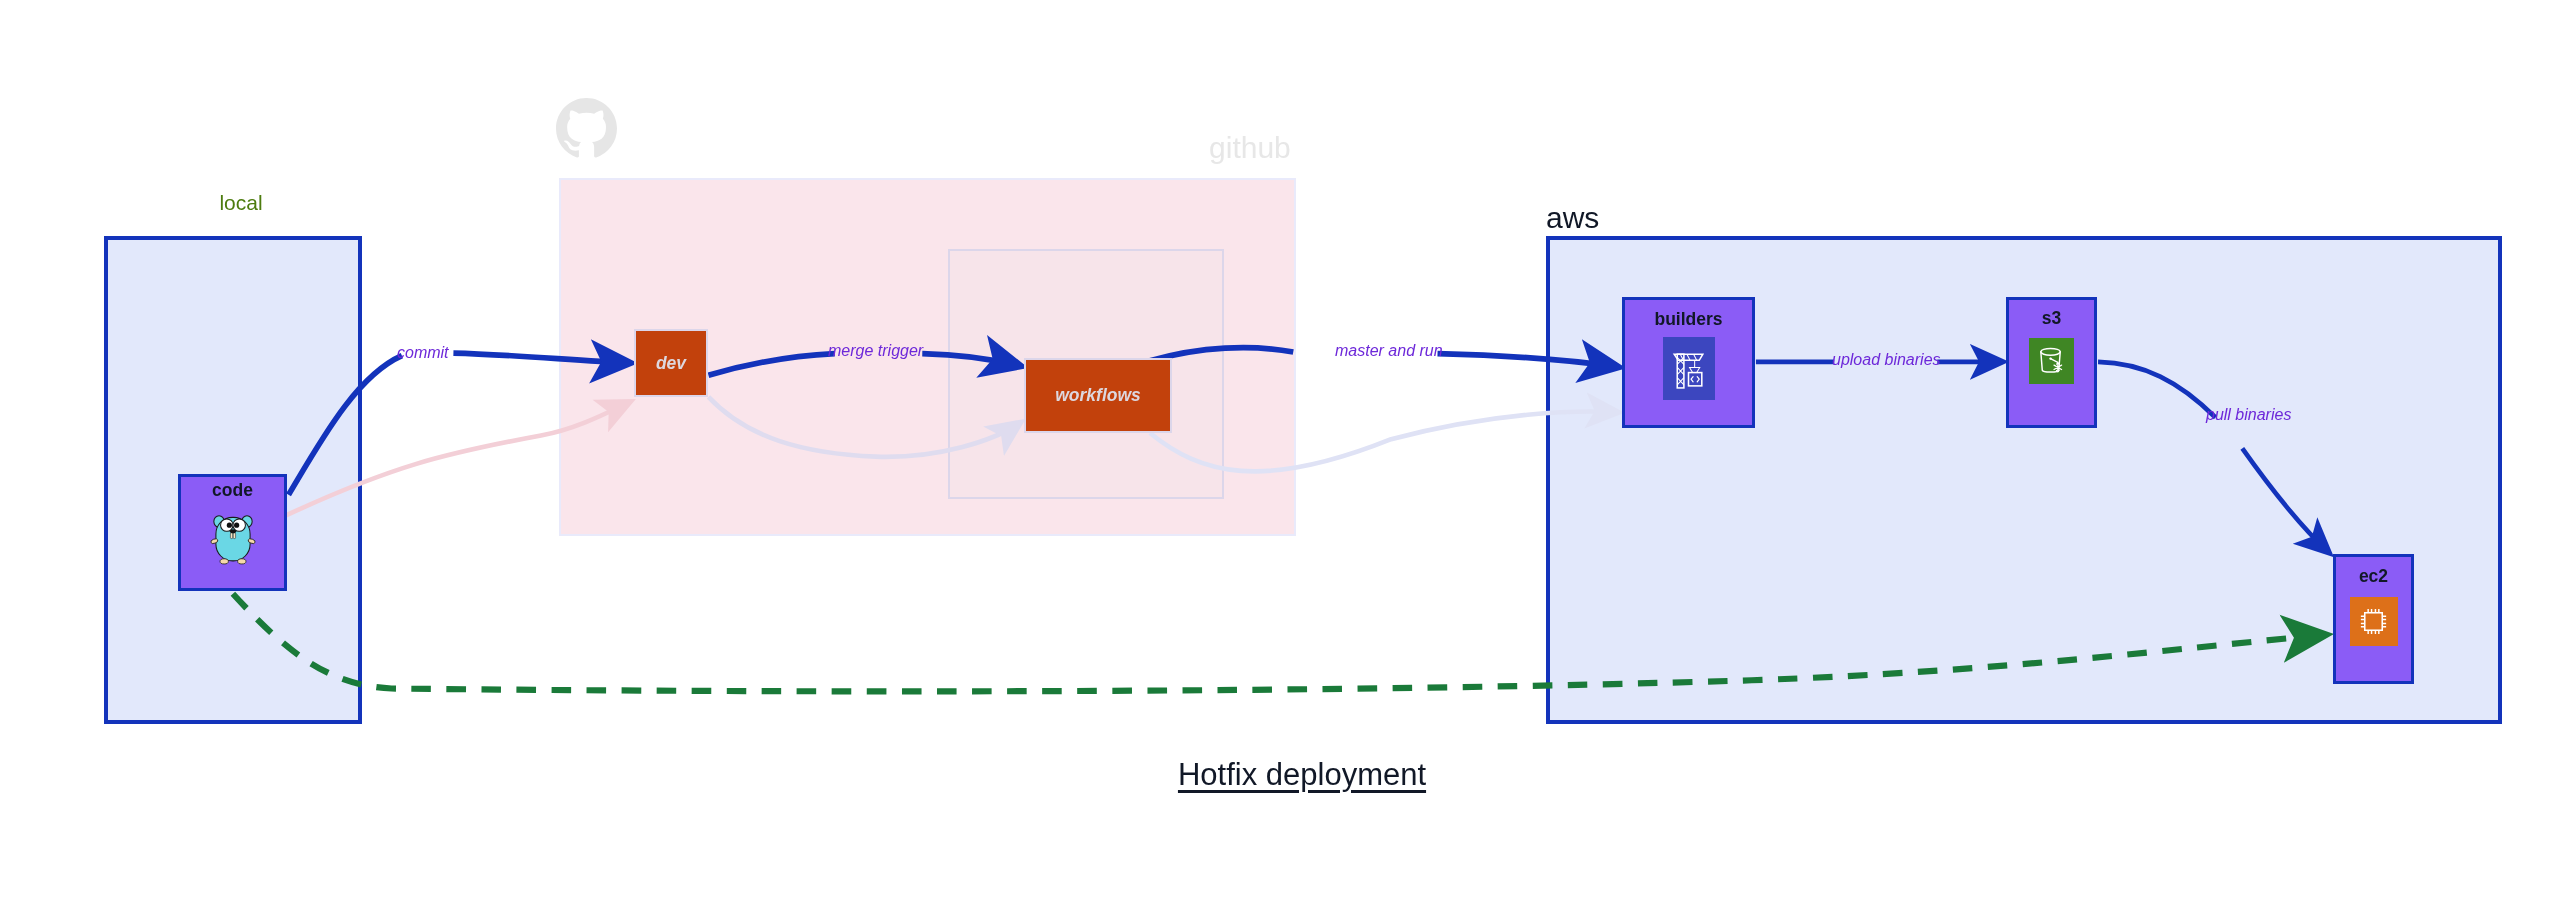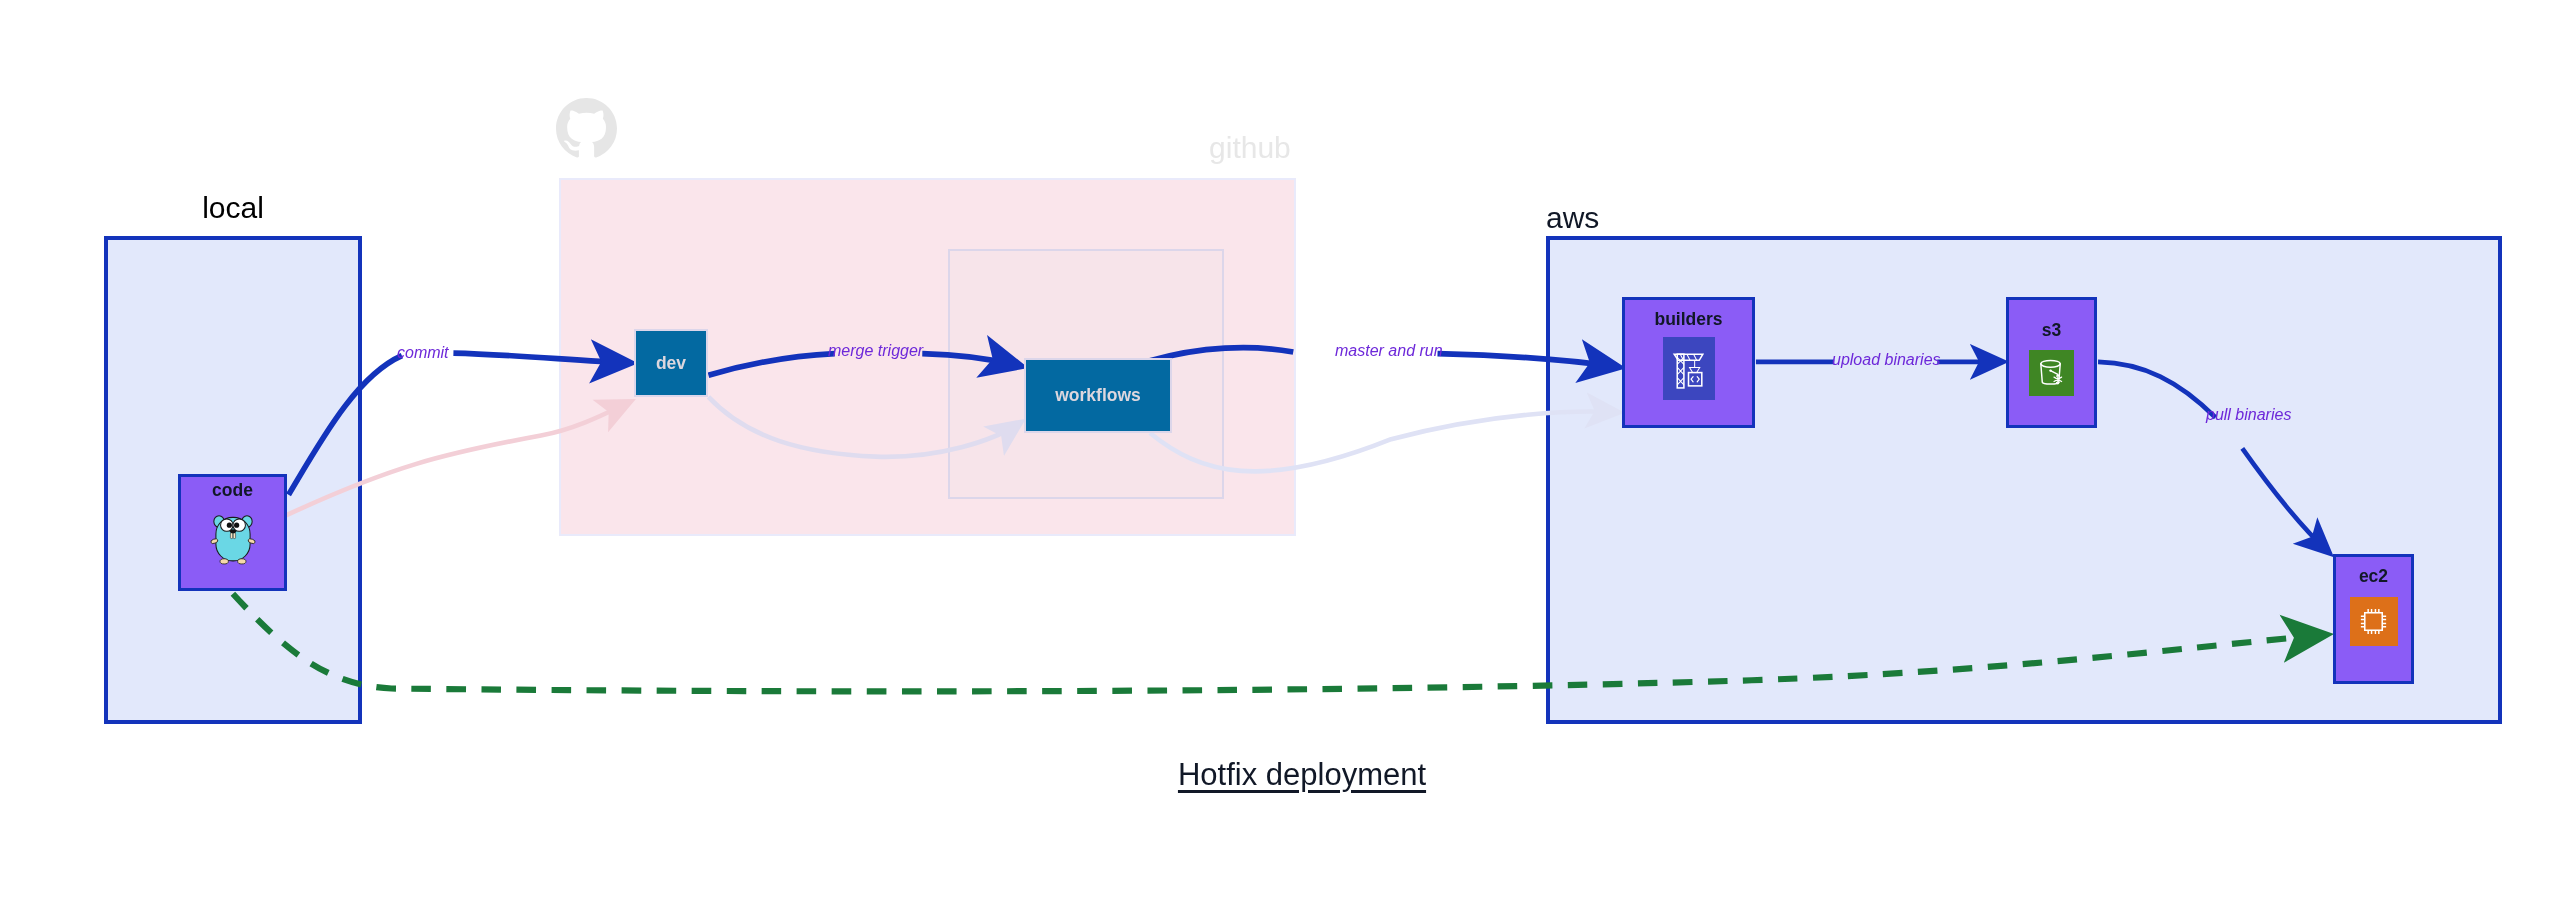--- a/index.html
+++ b/index.html
@@ -5,21 +5,21 @@
   html,body{margin:0;padding:0;background:#ffffff;}
   body{width:2604px;height:902px;overflow:hidden;font-family:"Liberation Sans",sans-serif;}
   #stage{position:relative;width:2604px;height:902px;background:#ffffff;}
 
   
   .cluster{position:absolute;box-sizing:border-box;}
   .cluster-label{position:absolute;white-space:nowrap;text-align:center;}
 
   #local-cluster{left:104px;top:236px;width:258px;height:488px;
     background:#e2e8fb;border:4.6px solid #1333bb;}
-  #local-label{left:104px;top:191px;width:258px;font-size:30px;color:#000000;}
+  #local-label{left:112px;top:191px;width:258px;font-size:21px;color:#4d7c0f;}
 
   #github-cluster{left:559px;top:178px;width:737px;height:358px;
     background:#fae5eb;border:2.1px solid #e9eafb;}
   #github-label{left:559px;top:131px;width:737px;font-size:30px;color:#e7e7e7;text-align:right;padding-right:5.2px;box-sizing:border-box;}
 
   #master-cluster{left:948px;top:249px;width:276px;height:250px;
     background:#f7e4ea;border:2.1px solid #dcd6ea;}
   #master-label{left:948px;top:206px;width:276px;font-size:27px;color:#e0dbe4;}
 
   #aws-cluster{left:1546px;top:236px;width:956px;height:488px;
@@ -27,28 +27,28 @@
   #aws-label{left:1546px;top:191px;width:956px;font-size:30px;color:#111827;}
 
   
   .node{position:absolute;box-sizing:border-box;display:flex;flex-direction:column;
         align-items:center;}
   .node-title{font-weight:bold;white-space:nowrap;}
 
   .node.solid{background:#8b5cf6;border:3.6px solid #1333bb;}
   .node.solid .node-title{color:#111827;font-size:17.5px;}
 
-  .node.ghost{background:#0369a1;border:2.1px solid #dcd6ea;}
+  .node.ghost{background:#c2410c;border:2.1px solid #dcd6ea;font-style:italic;}
   .node.ghost .node-title{color:#ddd7de;font-size:17.5px;}
 
   #code-node{left:178px;top:474px;width:109px;height:117px;padding-top:3px;}
   #dev-node{left:634px;top:329px;width:74px;height:68px;justify-content:center;}
   #workflows-node{left:1024px;top:358px;width:148px;height:75px;justify-content:center;align-items:center;}
   #builders-node{left:1622px;top:297px;width:133px;height:131px;padding-top:9.3px;}
-  #s3-node{left:2006px;top:297px;width:91px;height:131px;padding-top:20px;}
+  #s3-node{left:2006px;top:297px;width:91px;height:131px;padding-top:8px;}
   #ec2-node{left:2333px;top:554px;width:81px;height:130px;padding-top:9.3px;}
 
   .node.ghost .node-title{text-align:center;width:100%;}
 
   .iconbox{width:52px;height:61px;display:flex;align-items:center;justify-content:center;}
   #builders-node .iconbox{background:#3c46bf;width:52px;height:63px;margin-top:7.2px;}
   #s3-node .iconbox{background:#3f8624;width:45px;height:46px;margin-top:9.3px;}
   #ec2-node .iconbox{background:#dd7019;width:48px;height:49px;margin-top:9.3px;}
   #code-node .iconbox{background:transparent;width:57px;height:60px;margin-top:5.2px;}
 

